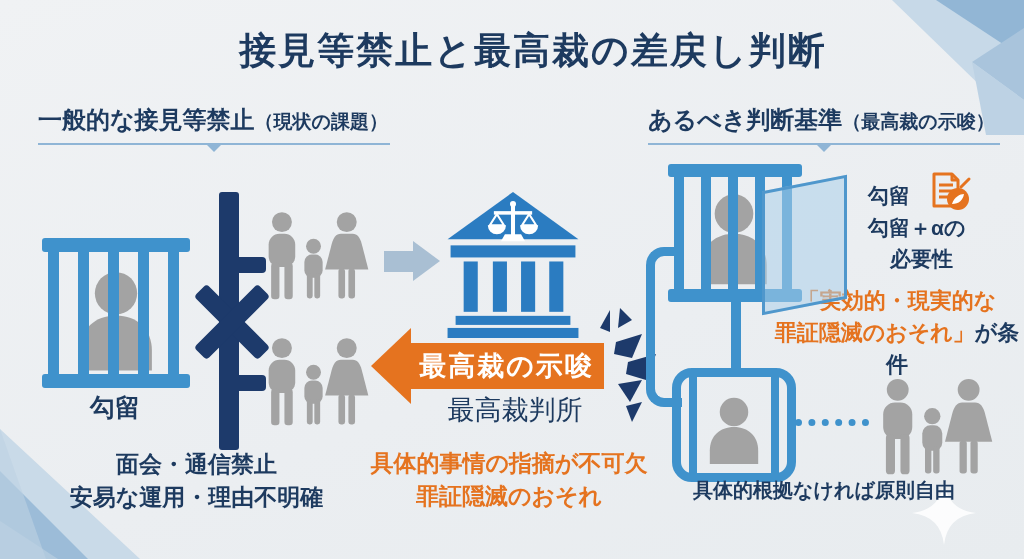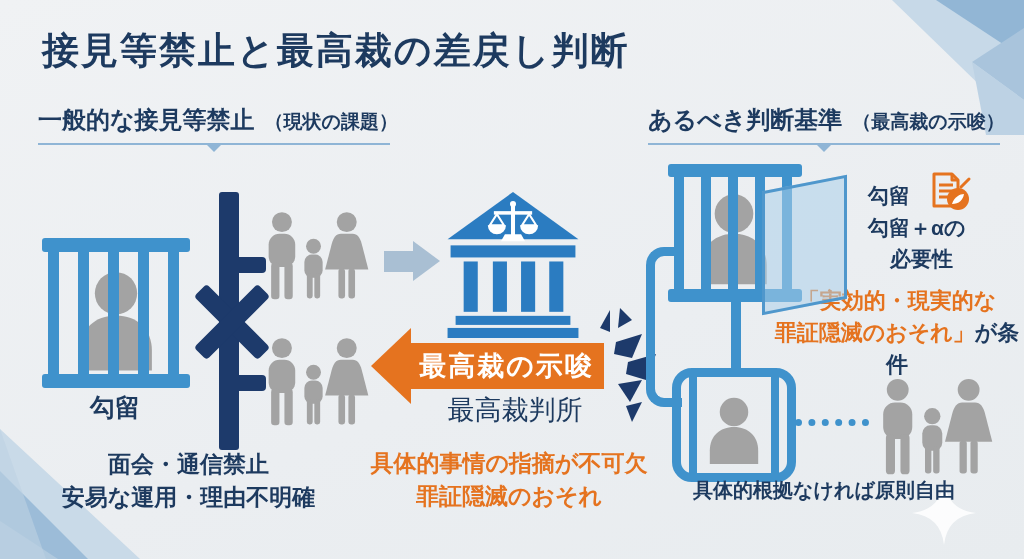--- a/index.html
+++ b/index.html
@@ -5,27 +5,27 @@
   * { margin:0; padding:0; box-sizing:border-box; }
   body { font-family:"Liberation Sans","DejaVu Sans",sans-serif; }
   .stage {
     position:relative; width:1024px; height:559px; overflow:hidden;
     background:linear-gradient(160deg,#f0f2f4 0%,#ebeef1 60%,#e8ecef 100%);
     color:#1d3a5f;
   }
   .abs { position:absolute; }
 
   
-  .title { left:0; right:0; top:26px; text-align:left; font-size:37px; font-weight:700;
+  .title { left:0; right:0; top:26px; text-align:center; font-size:37px; font-weight:700;
            color:#1d3a5f; letter-spacing:2px;margin-left:42px; }
 
   
   .section-header { top:104px; }
   .section-header .header-text { font-size:24px; font-weight:700; color:#1d3a5f; white-space:nowrap; }
-  .section-header .note { font-size:19px; margin-left:10px; }
+  .section-header .note { font-size:19px; margin-left:0; }
   .header-rule { margin-top:7px; height:2px; background:#8fb5d6; position:relative; }
   .header-rule .chev { position:absolute; left:50%; top:1px; margin-left:-8px; width:0; height:0;
     border-left:8px solid transparent; border-right:8px solid transparent; border-top:8px solid #8fb5d6; }
 
   
   .cell { position:absolute; }
   .cell .hbar { position:absolute; left:0; right:0; height:14px; background:#3f92cc; border-radius:3px; }
   .cell .hbar.top { top:0; } .cell .hbar.bot { bottom:0; }
   .cell .vbar { position:absolute; top:8px; bottom:8px; width:11px; background:#3f92cc; }
   .cell .person { position:absolute; }
@@ -46,21 +46,21 @@
   .remand-arrow { left:371px; top:328px; width:233px; height:76px; }
   .remand-arrow .tip { position:absolute; left:0; top:0; width:0; height:0;
     border-right:40px solid #e5731f; border-top:38px solid transparent; border-bottom:38px solid transparent; }
   .remand-arrow .shaft { position:absolute; left:38px; top:15px; right:0; height:46px; background:#e5731f;
     display:flex; align-items:center; justify-content:center; }
   .remand-arrow .shaft span { color:#fff; font-size:27px; font-weight:700; letter-spacing:2px; }
 
   
   .court-name { left:420px; top:392px; width:190px; text-align:center; font-size:27px; font-weight:400; color:#1d3a5f; }
   .detention-label { left:40px; top:391px; width:150px; text-align:center; font-size:25px; font-weight:700; }
-  .caption-left { left:16px; top:448px; width:345px; text-align:center; font-size:23px; font-weight:700;
+  .caption-left { left:24px; top:448px; width:345px; text-align:center; font-size:23px; font-weight:700;
                   color:#1d3a5f; line-height:1.45; }
   .caption-center { left:350px; top:447px; width:318px; text-align:center; font-size:23px; font-weight:700;
                   color:#e5731f; line-height:1.42; }
   .caption-right { left:648px; top:477px; width:352px; text-align:center; font-size:20px; font-weight:700; color:#1d3a5f; }
 
   .necessity { left:868px; top:180px; width:150px; font-size:21px; font-weight:700; color:#1d3a5f; line-height:1.5; }
   .necessity .l3 { text-indent:22px; }
 
   .condition { left:772px; top:285px; width:250px; text-align:center; font-size:22px; font-weight:700; line-height:1.45; }
   .condition .orange { color:#e5731f; }

